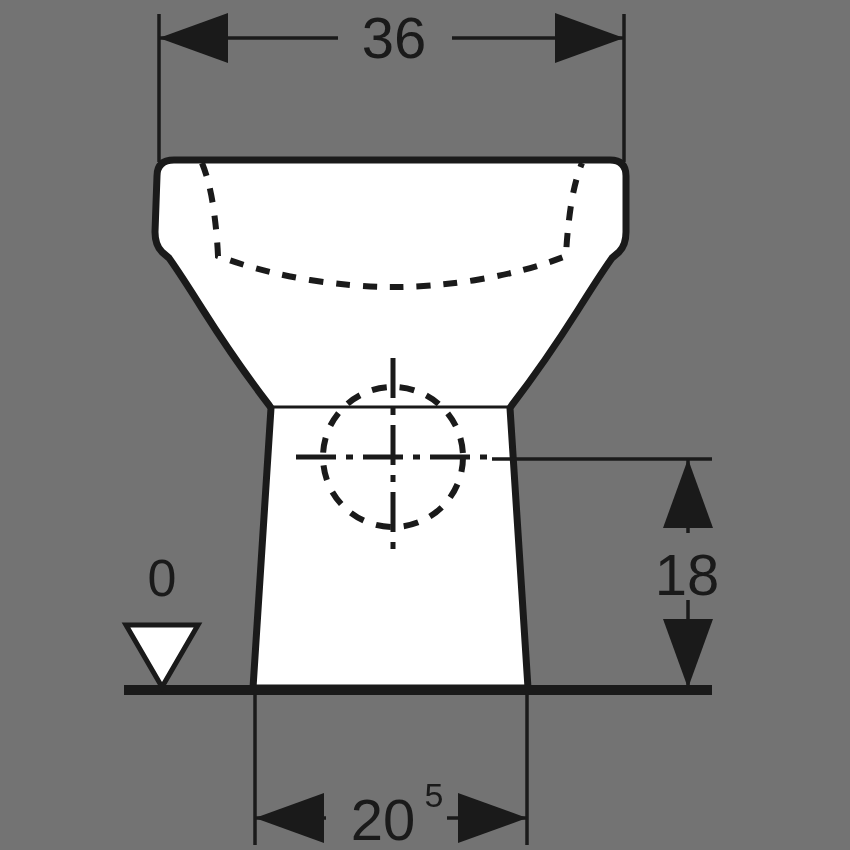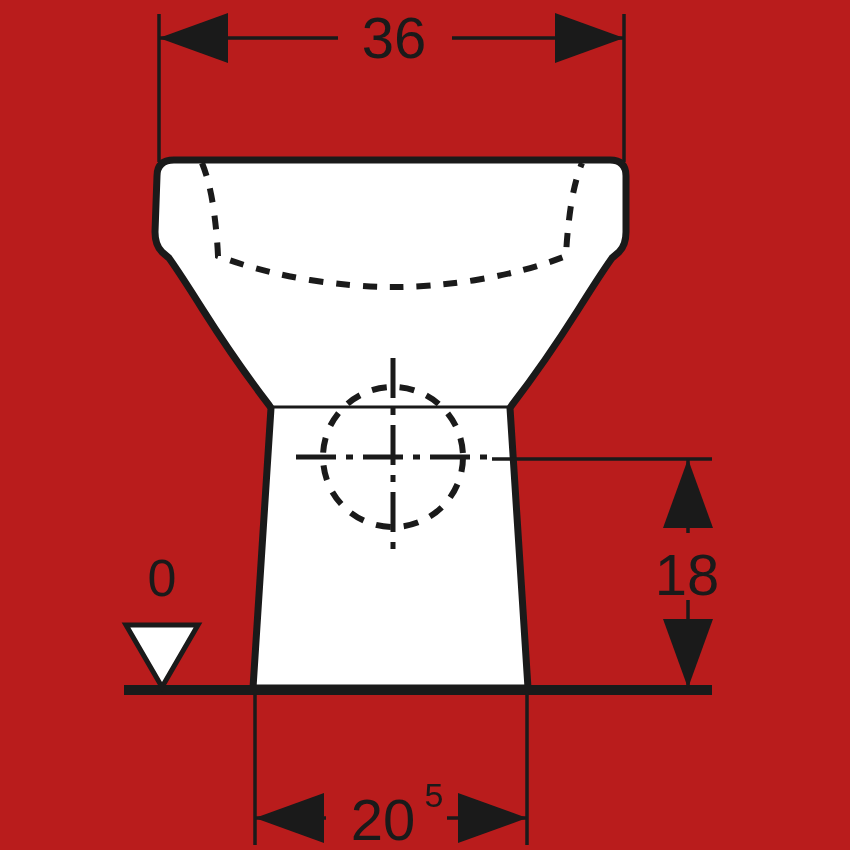--- a/index.html
+++ b/index.html
@@ -11,21 +11,21 @@
   body {
     width: 850px;
     height: 850px;
     font-family: "Liberation Sans", sans-serif;
     overflow: hidden;
   }
   #drawing-root {
     position: relative;
     width: 850px;
     height: 850px;
-    background: #b91c1c;
+    background: #737373;
   }
   svg#tech-drawing {
     display: block;
     width: 850px;
     height: 850px;
   }
   .dim-text {
     font-family: "Liberation Sans", sans-serif;
     font-size: 58px;
     fill: #1a1a1a;

